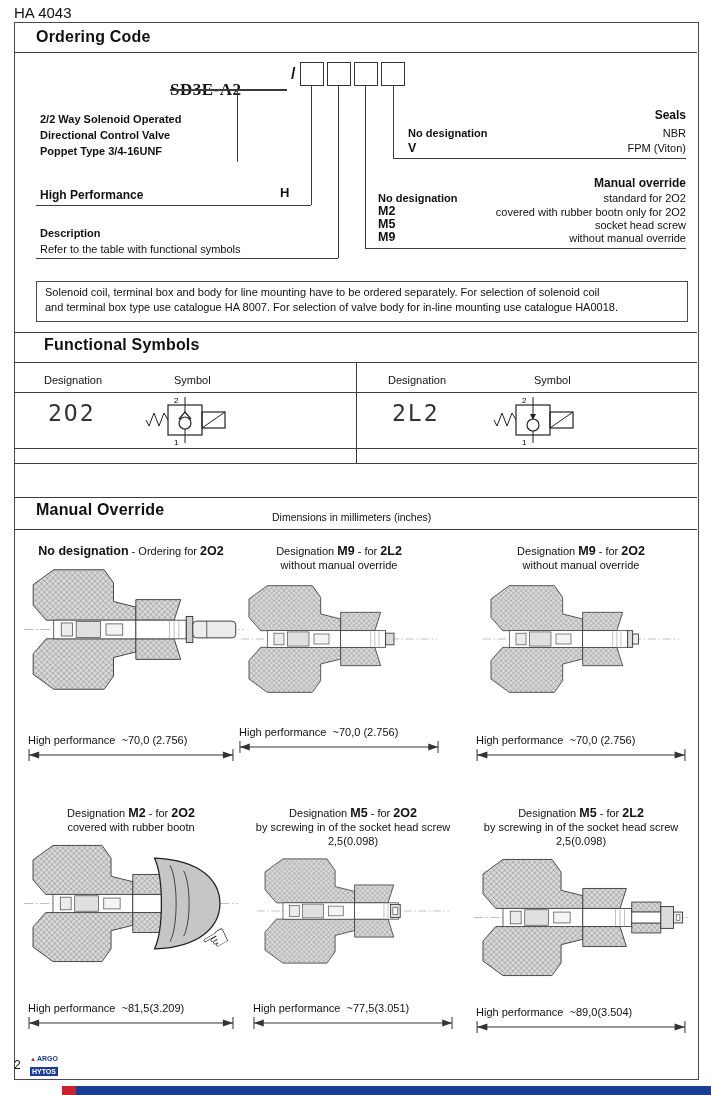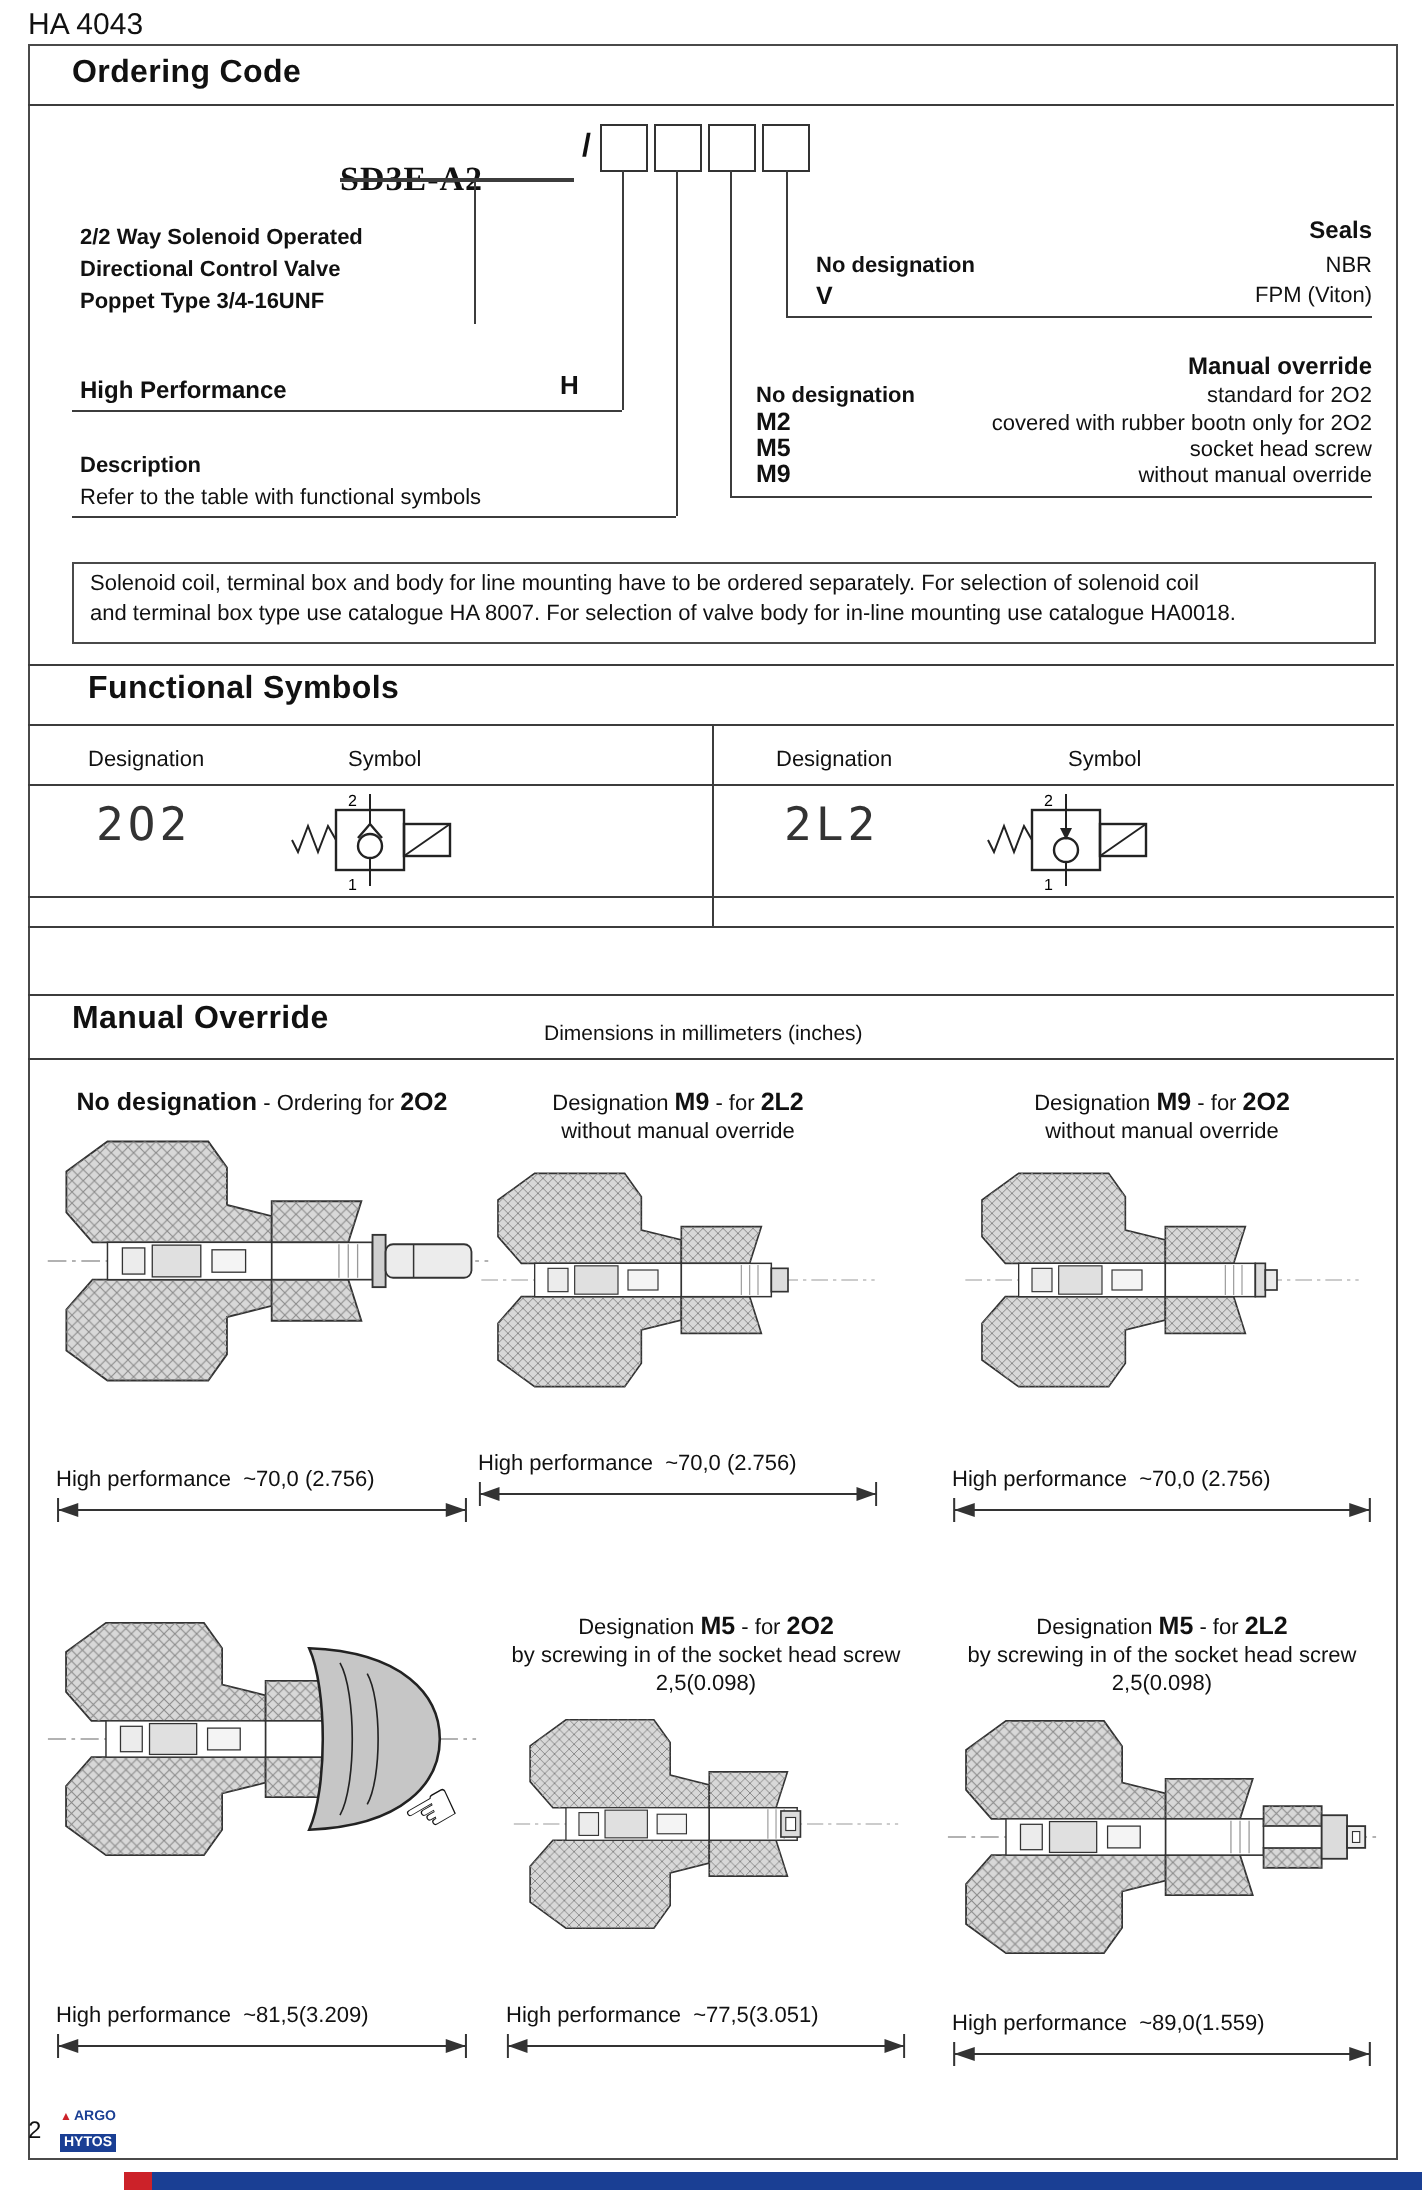--- a/index.html
+++ b/index.html
@@ -229,20 +229,24 @@
       <line x1="3" y1="7" x2="205" y2="7" stroke="#333" stroke-width="1"></line>
       <polygon points="3,7 13,3.5 13,10.5" fill="#333"></polygon>
       <polygon points="205,7 195,3.5 195,10.5" fill="#333"></polygon>
       <line x1="3" y1="1" x2="3" y2="13" stroke="#333" stroke-width="1"></line>
       <line x1="205" y1="1" x2="205" y2="13" stroke="#333" stroke-width="1"></line>
     </svg>
   </div>
 </div>
 
 <div class="mo-cell" style="left:22px;top:800px;width:218px;height:232px;">
+  <div class="mo-caption">
+    <span>Designation </span><span class="cap-b">M2</span><span> - for </span><span class="cap-b">2O2</span>
+    <div>covered with rubber bootn</div>
+  </div>
   <svg class="mo-draw" width="218" height="127" viewBox="0 0 240 140">
     <use href="#vbody"></use>
     <path d="M146,20 C198,22 218,46 218,70 C218,94 198,118 146,120 C156,98 156,42 146,20 Z" fill="#c6c6c6" stroke="#222" stroke-width="1.4"></path>
     <path d="M163,28 C172,44 172,96 163,112" fill="none" stroke="#222" stroke-width="0.9"></path>
     <path d="M178,34 C186,48 186,92 178,106" fill="none" stroke="#222" stroke-width="0.9"></path>
     <g>
       <text x="198" y="122" font-size="34" font-family="&quot;DejaVu Sans&quot;,sans-serif" fill="#111" transform="rotate(-30 212 110)">☜</text>
     </g>
   </svg>
   <div class="mo-dim">
@@ -289,21 +293,21 @@
     <rect x="176" y="53" width="32" height="11" fill="#d8d8d8" stroke="#333"></rect>
     <rect x="176" y="53" width="32" height="11" fill="url(#hatch)"></rect>
     <rect x="176" y="76" width="32" height="11" fill="#d8d8d8" stroke="#333"></rect>
     <rect x="176" y="76" width="32" height="11" fill="url(#hatch)"></rect>
     <rect x="176" y="64" width="32" height="12" fill="#fff" stroke="#333" stroke-width="0.8"></rect>
     <rect x="208" y="58" width="14" height="24" fill="#dcdcdc" stroke="#333"></rect>
     <rect x="222" y="64" width="10" height="12" fill="#ececec" stroke="#333"></rect>
     <rect x="225" y="67" width="4" height="6" fill="#fff" stroke="#333" stroke-width="0.6"></rect>
   </svg>
   <div class="mo-dim">
-    <div class="mo-dim-label"><span>High performance</span>&nbsp;&nbsp;<span>~89,0(1.559)</span></div>
+    <div class="mo-dim-label"><span>High performance</span>&nbsp;&nbsp;<span>~89,0(3.504)</span></div>
     <svg class="dim-svg" viewBox="0 0 208 14" preserveAspectRatio="none">
       <line x1="3" y1="7" x2="205" y2="7" stroke="#333" stroke-width="1"></line>
       <polygon points="3,7 13,3.5 13,10.5" fill="#333"></polygon>
       <polygon points="205,7 195,3.5 195,10.5" fill="#333"></polygon>
       <line x1="3" y1="1" x2="3" y2="13" stroke="#333" stroke-width="1"></line>
       <line x1="205" y1="1" x2="205" y2="13" stroke="#333" stroke-width="1"></line>
     </svg>
   </div>
 </div>
 

